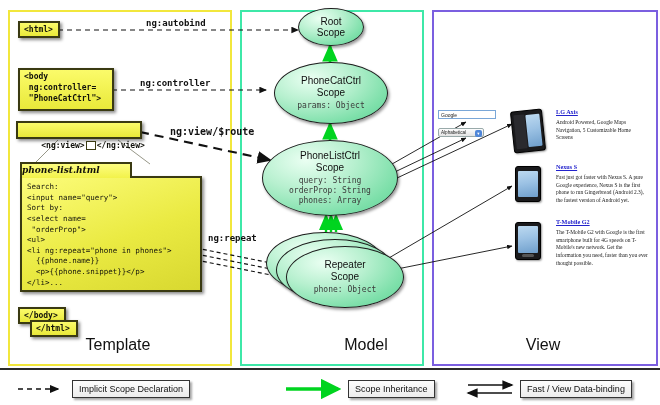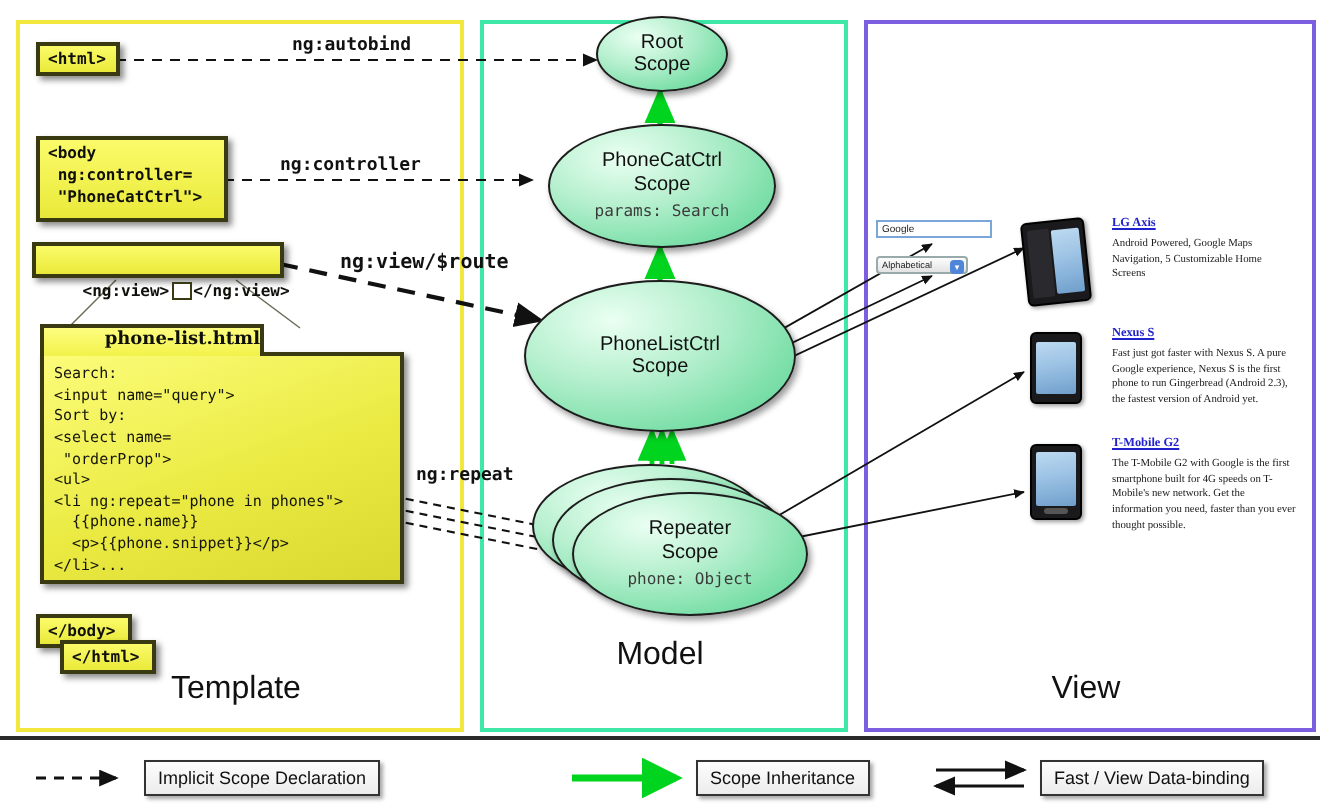--- a/index.html
+++ b/index.html
@@ -17,22 +17,22 @@
 
   .codebox{position:absolute;background:linear-gradient(180deg,#fbfb6a 0%,#e9e93a 100%);
     border:2px solid #3a3a12;box-shadow:2px 2px 3px rgba(0,0,0,.45);
     font-family:"DejaVu Sans Mono",monospace;font-weight:bold;font-size:8px;color:#10100a;
     line-height:1.35;padding:2px 4px;white-space:pre;box-sizing:border-box;}
 
   .tplfile{position:absolute;}
   .tplfile .tab{position:absolute;left:0;top:0;width:112px;height:16px;
     background:linear-gradient(180deg,#fdfd80 0%,#f2f24a 100%);
     border:2px solid #3a3a12;border-bottom:none;box-sizing:border-box;
-    font-family:"DejaVu Serif",serif;font-weight:bold;
-    font-size:9px;text-align:right;line-height:13px;color:#10100a;z-index:2;}
+    font-family:"DejaVu Serif",serif;font-style:italic;font-weight:bold;
+    font-size:9px;text-align:left;line-height:13px;color:#10100a;z-index:2;}
   .tplfile .body{position:absolute;left:0;top:14px;width:182px;height:116px;
     background:linear-gradient(160deg,#fcfc7a 0%,#eaea42 55%,#d8d830 100%);
     border:2px solid #3a3a12;box-shadow:2px 2px 3px rgba(0,0,0,.45);box-sizing:border-box;
     font-family:"DejaVu Sans Mono",monospace;font-size:7.5px;line-height:1.42;
     color:#14140c;padding:4px 5px;white-space:pre;}
 
   .ellipse{position:absolute;border-radius:50%;
     background:radial-gradient(ellipse at 32% 26%,#eafff2 0%,#b7f0cf 38%,#7fe0ab 72%,#59cf92 100%);
     border:1.6px solid #1d1d1d;box-shadow:1.5px 2px 3px rgba(0,0,0,.4);
     display:flex;flex-direction:column;align-items:center;justify-content:center;
@@ -151,26 +151,29 @@
   <div class="codebox" style="left:14px;top:320px;width:48px;height:17px;margin-left:16px;">&lt;/html&gt;</div>
 
   <div class="ellipse" style="left:298px;top:8px;width:66px;height:38px;">
     <div class="ttl" style="white-space:pre-line;">Root
 Scope</div>
   </div>
 
   <div class="ellipse" style="left:274px;top:62px;width:114px;height:62px;">
     <div class="ttl" style="white-space:pre-line;">PhoneCatCtrl
 Scope</div>
-    <div class="props">params: Search</div>
+    <div class="props">params: Object</div>
   </div>
 
   <div class="ellipse" style="left:262px;top:140px;width:136px;height:76px;">
     <div class="ttl" style="white-space:pre-line;">PhoneListCtrl
 Scope</div>
+    <div class="props">query: String
+orderProp: String
+phones: Array</div>
   </div>
 
   <div class="ellipse" style="left:266px;top:232px;width:118px;height:62px;"></div>
   <div class="ellipse" style="left:276px;top:239px;width:118px;height:62px;"></div>
   <div class="ellipse" style="left:286px;top:246px;width:118px;height:62px;">
     <div class="ttl" style="white-space:pre-line;">Repeater
 Scope</div>
     <div class="props">phone: Object</div>
   </div>
 
@@ -209,21 +212,21 @@
   <div class="ph-title" style="left:556px;top:108px;">LG Axis</div>
   <div class="ph-desc" style="left:556px;top:119px;">Android Powered, Google Maps Navigation, 5 Customizable Home Screens</div>
 
   <div class="ph-title" style="left:556px;top:163px;">Nexus S</div>
   <div class="ph-desc" style="left:556px;top:174px;">Fast just got faster with Nexus S. A pure Google experience, Nexus S is the first phone to run Gingerbread (Android 2.3), the fastest version of Android yet.</div>
 
   <div class="ph-title" style="left:556px;top:218px;">T-Mobile G2</div>
   <div class="ph-desc" style="left:556px;top:229px;">The T-Mobile G2 with Google is the first smartphone built for 4G speeds on T-Mobile's new network. Get the information you need, faster than you ever thought possible.</div>
 
   <div class="panel-label" style="left:8px;top:336px;width:220px;">Template</div>
-  <div class="panel-label" style="left:240px;top:319px;width:180px;">Model</div>
+  <div class="panel-label" style="left:240px;top:336px;width:180px;padding-left:36px;">Model</div>
   <div class="panel-label" style="left:432px;top:336px;width:222px;">View</div>
 
   <div class="legend">
     <svg class="layer" viewBox="0 0 660 37" style="height:37px;">
       <defs>
         <marker id="lg-blk" markerWidth="7" markerHeight="7" refX="6" refY="3" orient="auto">
           <path d="M0,0 L7,3 L0,6 z" fill="#111"></path>
         </marker>
         <marker id="lg-grn" markerWidth="6" markerHeight="6" refX="5" refY="3" orient="auto">
           <path d="M0,0 L6,3 L0,6 z" fill="#00d41f"></path>

